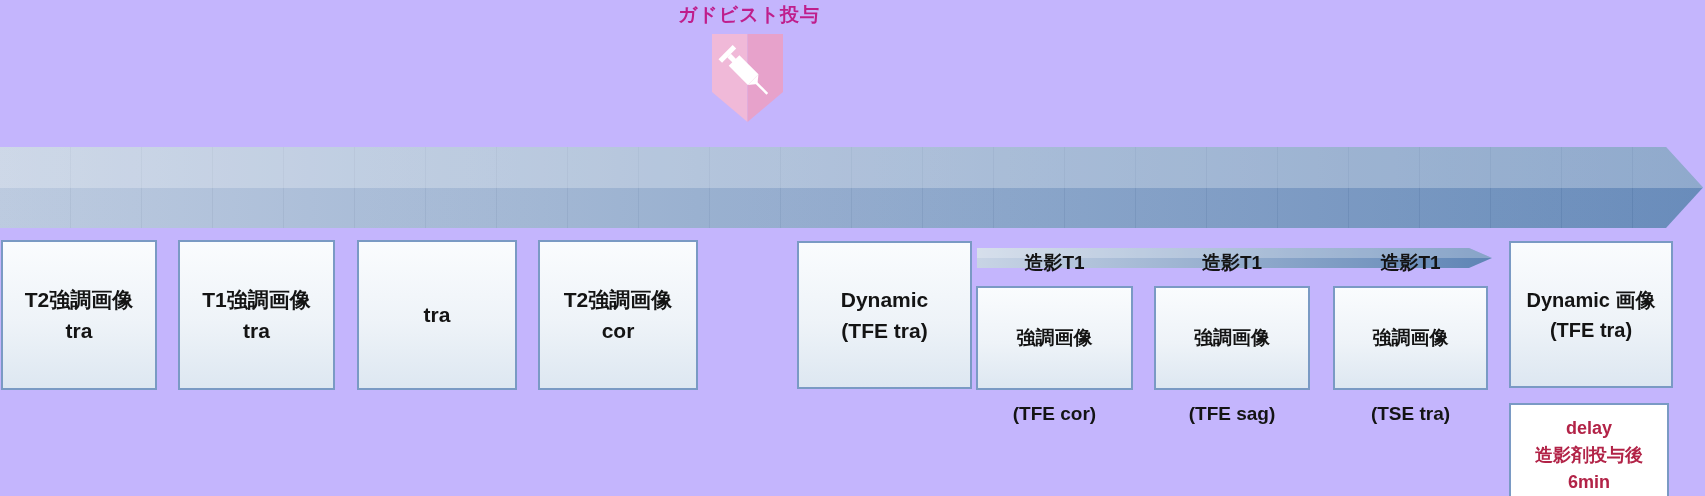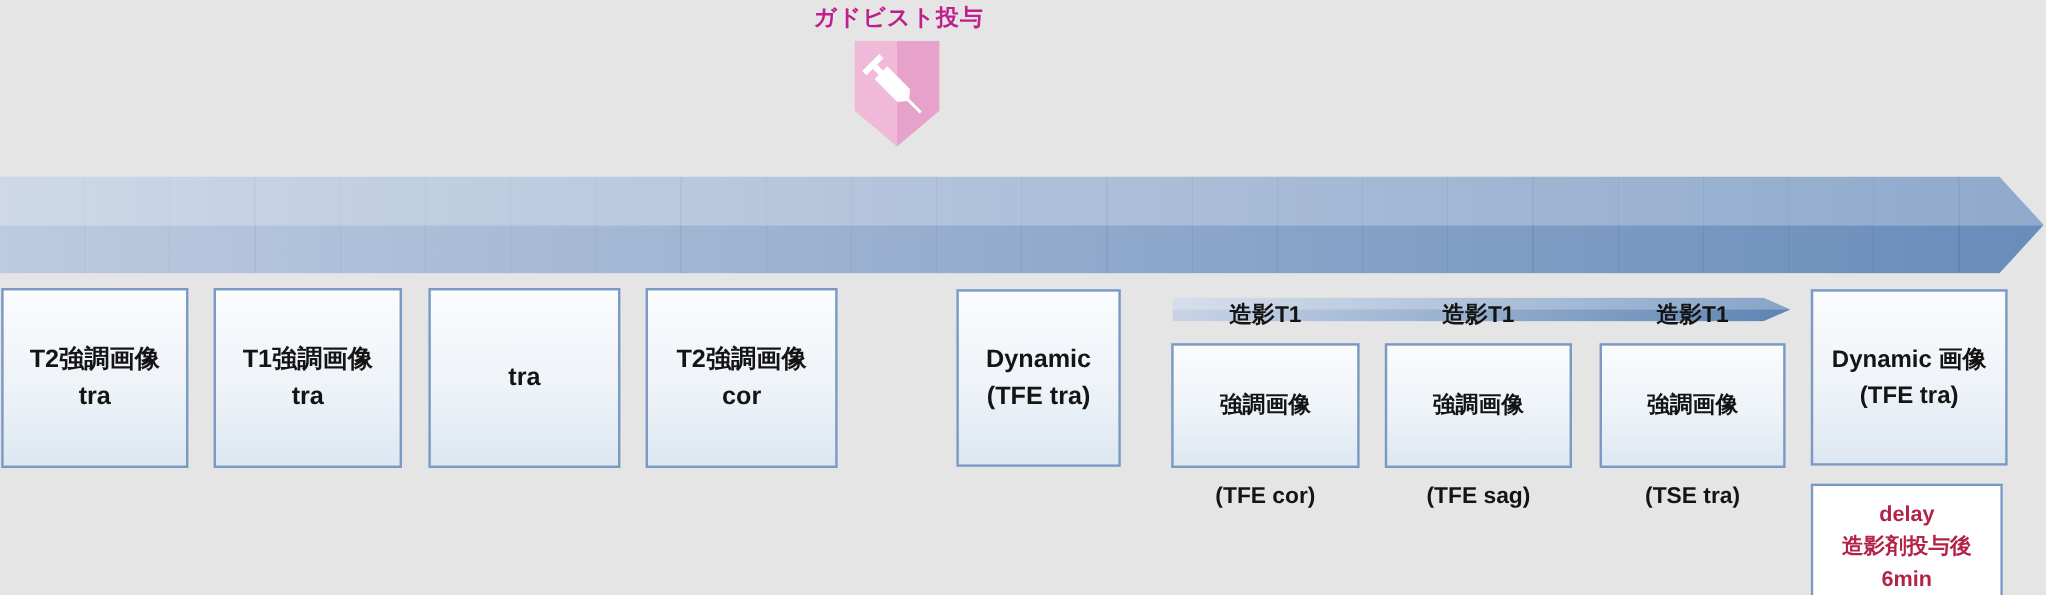--- a/index.html
+++ b/index.html
@@ -9,21 +9,21 @@
     --arrow-start:#b9c8de;
     --arrow-end:#6186b7;
     --sub-arrow-start:#c8d4e5;
     --sub-arrow-end:#5e84b5;
     --shield-left:#f0b9d8;
     --shield-right:#e7a2cb;
     --box-text:#141414;
   }
   html,body{margin:0;padding:0;background:#fff;}
   .stage{
-    position:relative;width:1705px;height:496px;background:#e5e5e5;
+    position:relative;width:1705px;height:496px;background:#c4b5fd;
     font-family:"Liberation Sans","DejaVu Sans",sans-serif;overflow:hidden;
   }
   .inj-label{
     position:absolute;left:620px;top:2px;width:258px;text-align:center;
     font-size:19px;font-weight:700;color:var(--magenta);letter-spacing:1px;
   }
   .shield{position:absolute;left:712px;top:34px;width:71px;height:88px;}
   .arrow{position:absolute;}
   .arrow .sheen{position:absolute;left:0;top:0;right:0;height:50%;background:rgba(255,255,255,0.26);}
   .arrow.main{
@@ -91,21 +91,21 @@
     <span>tra</span>
   </div>
   <div class="box seq" style="left:357px;top:240px;width:160px;height:150px;">
     <span>tra</span>
   </div>
   <div class="box seq" style="left:538px;top:240px;width:160px;height:150px;">
     <span>T2強調画像</span>
     <span>cor</span>
   </div>
 
-  <div class="box seq" style="left:797px;top:241px;width:137px;height:148px;text-align:right;">
+  <div class="box seq" style="left:797px;top:241px;width:175px;height:148px;text-align:right;">
     <span>Dynamic</span>
     <span>(TFE tra)</span>
   </div>
 
   <div class="box seq small" style="left:976px;top:286px;width:157px;height:104px;">
     <span>造影T1</span>
     <span>強調画像</span>
     <span>(TFE cor)</span>
   </div>
   <div class="box seq small" style="left:1154px;top:286px;width:156px;height:104px;">

